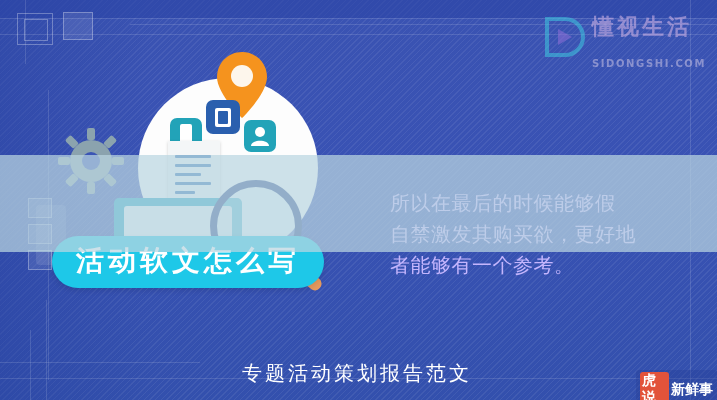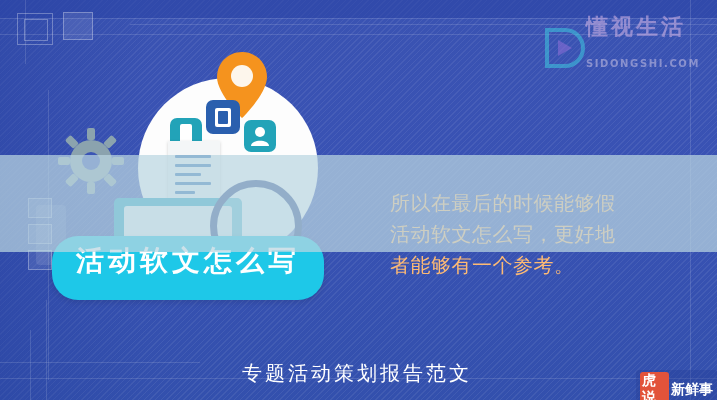--- a/index.html
+++ b/index.html
@@ -180,30 +180,30 @@
     letter-spacing: 2.5px;
     white-space: nowrap;
   }
 
   .body-copy {
     position: absolute;
     left: 390px; top: 188px;
     width: 300px;
     font-size: 20px;
     line-height: 31px;
-    color: #fdba74;
+    color: #c4b5fd;
     font-weight: 500;
     letter-spacing: 0.5px;
   }
   .body-copy .bl { display: block; white-space: nowrap; }
 
   .pill {
     position: absolute;
     left: 52px; top: 236px;
-    padding: 6px 24px 20px 24px;
+    padding: 6px 24px 8px 24px;
     background: #1ec8e8;
     border-radius: 26px;
     font-size: 28px;
     font-weight: 700;
     color: #ffffff;
     letter-spacing: 4px;
     white-space: nowrap;
     box-shadow: 0 2px 6px rgba(0,0,0,0.12);
   }
 
@@ -215,22 +215,22 @@
     color: #ffffff;
     letter-spacing: 3px;
     white-space: nowrap;
   }
 
   
   .watermark {
     position: absolute;
     left: 543px; top: 16px;
     display: flex;
-    align-items: flex-end;
-    gap: 1px;
+    align-items: flex-start;
+    gap: 7px;
     opacity: 0.55;
   }
   .wm-logo { width: 42px; height: 42px; }
   .wm-text { line-height: 1; }
   .wm-cn {
     font-size: 22px;
     font-weight: 700;
     color: #d8b8e8;
     letter-spacing: 3px;
     white-space: nowrap;
@@ -389,21 +389,21 @@
 
     <div class="magnifier"></div>
     <div class="mag-handle"></div>
 
     <div class="small-stack"></div>
   </div>
 
 
   <div class="body-copy">
     <span class="bl">所以在最后的时候能够假</span>
-    <span class="bl">活动软文怎么写，更好地</span>
+    <span class="bl">自禁激发其购买欲，更好地</span>
     <span class="bl">者能够有一个参考。</span>
   </div>
 
   <div class="pill">活动软文怎么写</div>
 
   <div class="footer-line">专题活动策划报告范文</div>
 
   <div class="watermark">
     <svg class="wm-logo" viewBox="0 0 42 42">
       <path d="M4 3 L22 3 C33 3 40 12 40 21 C40 31 32 39 22 39 L4 39 Z" fill="none" stroke="#3fc9e0" stroke-width="4"></path>

